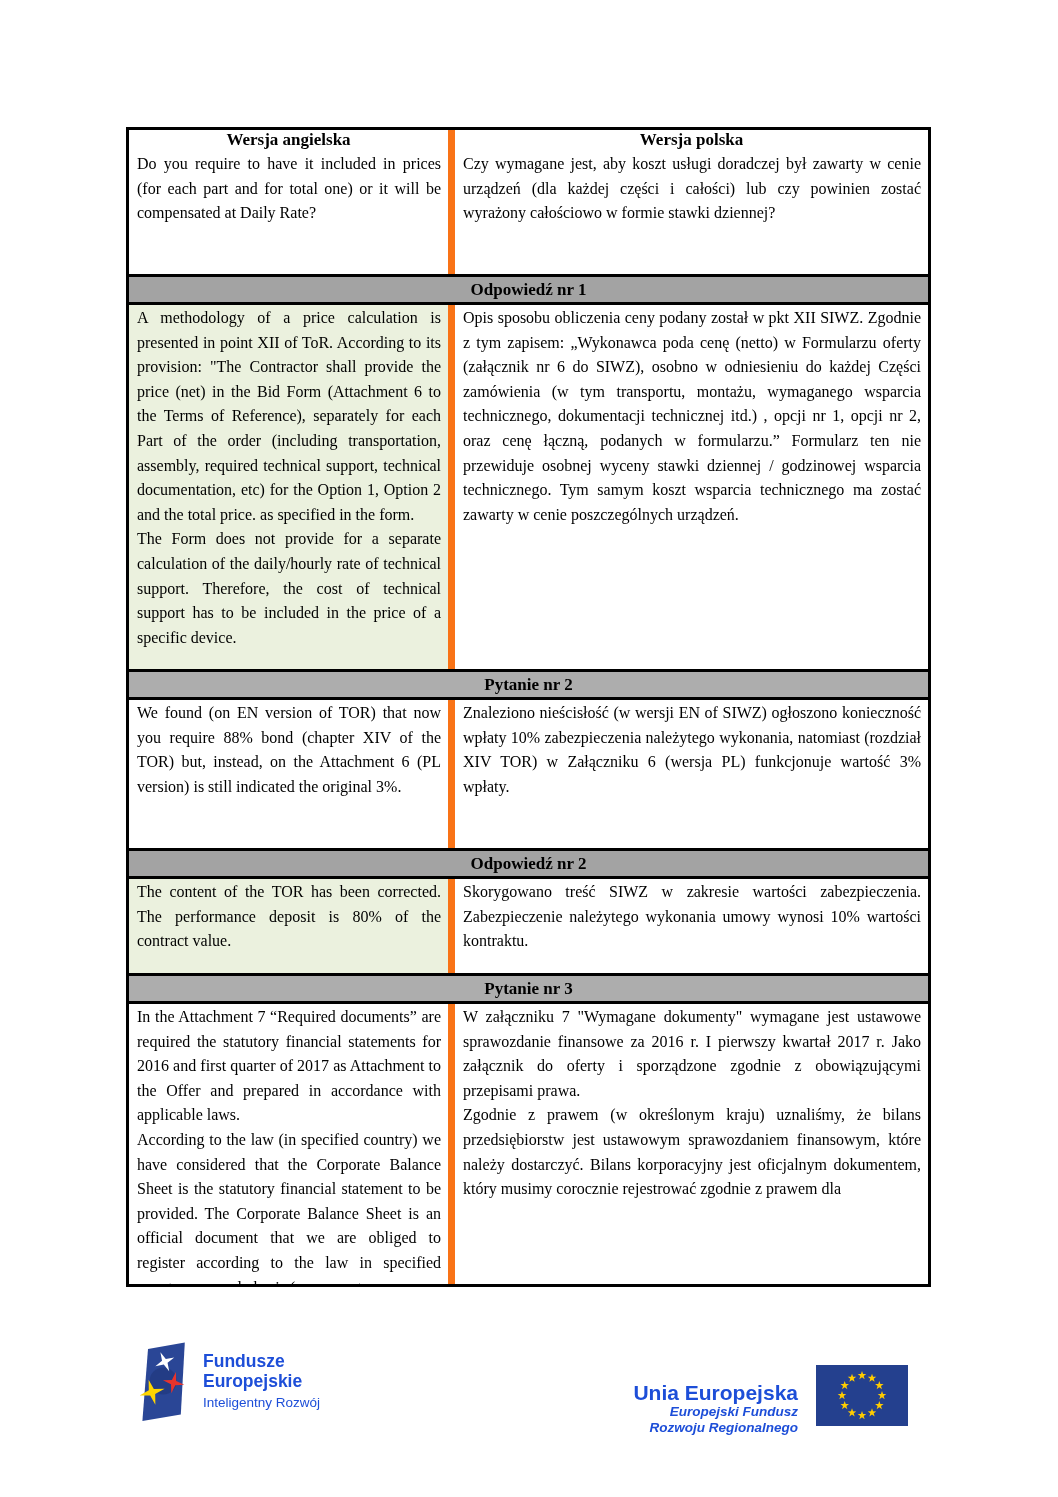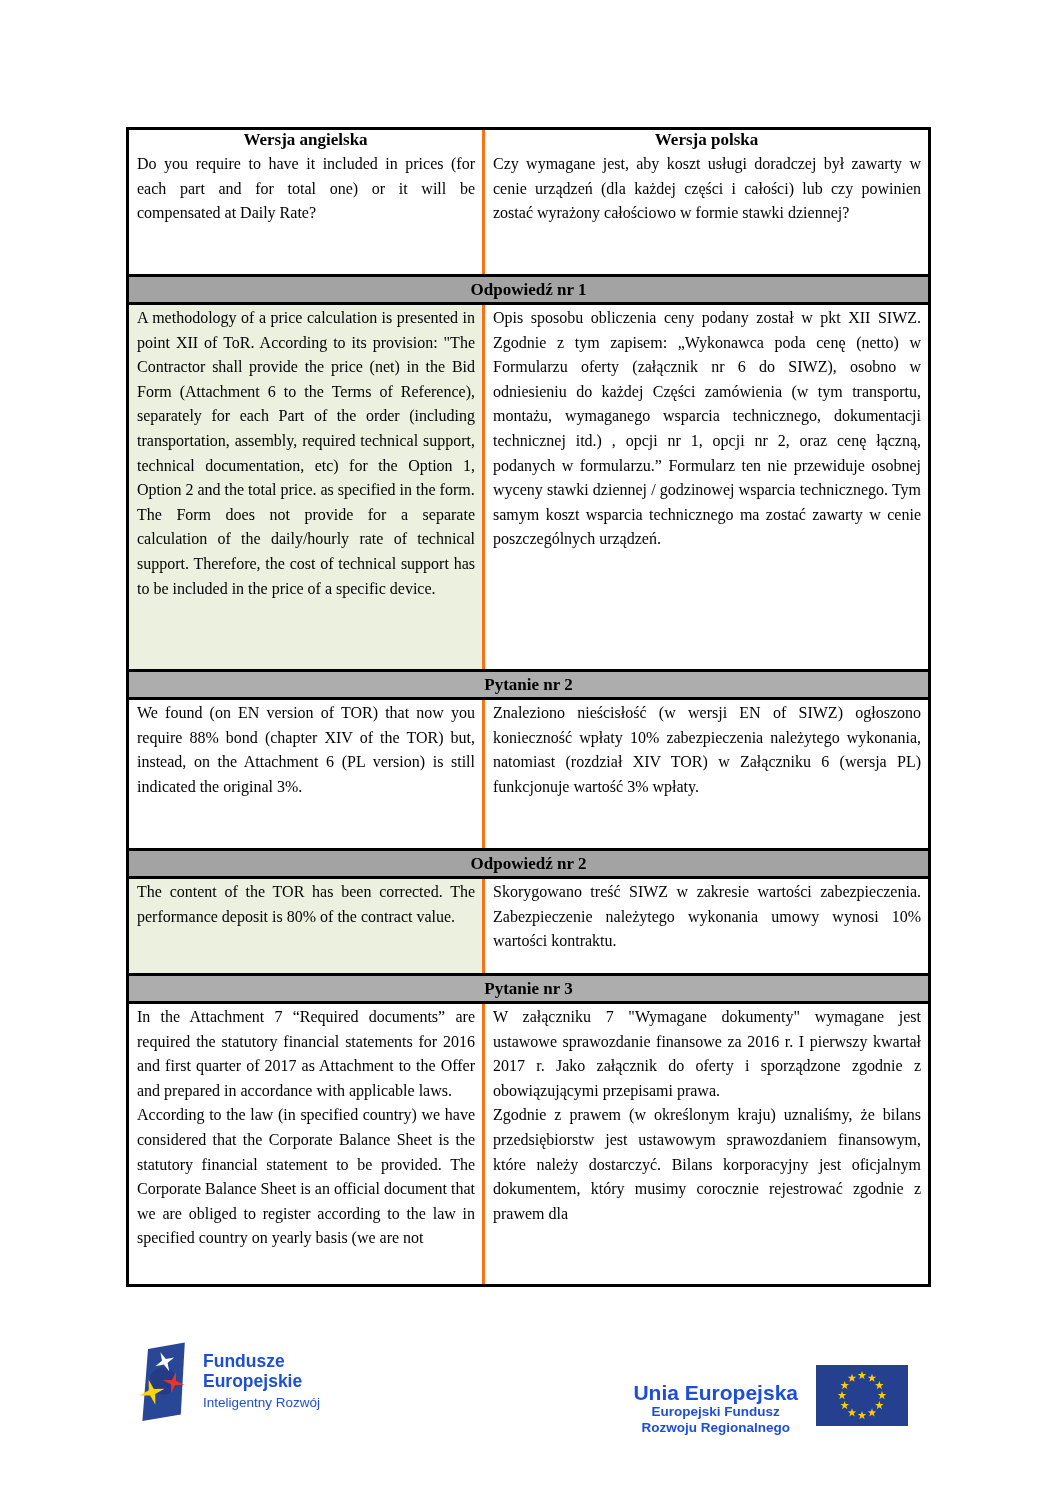--- a/index.html
+++ b/index.html
@@ -9,21 +9,21 @@
   }
   .qa-table{
     position:absolute;left:126px;top:127px;width:805px;
     border:3px solid #000;box-sizing:border-box;background:#fff;
   }
   .row{display:flex;align-items:stretch;}
   .cell{
     box-sizing:border-box;padding:1px 7px 3px 8px;
     font-size:16px;line-height:24.6px;text-align:justify;
   }
-  .cell.en{width:356px;border-right:3px solid #f97316;}
+  .cell.en{width:326px;border-right:7px solid #f97316;}
   .cell.pl{flex:1;}
   .cell p{margin:0;}
   .header-row .cell{
     height:21px;line-height:20px;text-align:center;font-weight:bold;
     font-size:17px;padding:0;
   }
   .band{
     border-top:3px solid #000;border-bottom:3px solid #000;
     text-align:center;font-weight:bold;font-size:17px;
     height:25px;line-height:25px;
@@ -38,23 +38,23 @@
   .row.q3{height:280px;overflow:hidden;}
   .footer{
     position:absolute;left:140px;top:1340px;width:768px;
     display:flex;justify-content:space-between;align-items:flex-start;
     font-family:"Liberation Sans", sans-serif;color:#1d4ed8;
   }
   .logo-left{display:flex;align-items:center;gap:15px;}
   .logo-left .txt .big{font-weight:bold;font-size:17.5px;line-height:19.5px;}
   .logo-left .txt .small{font-size:13.5px;line-height:15px;margin-top:4px;}
   .logo-right{display:flex;align-items:center;gap:18px;margin-top:16px;}
-  .logo-right .txt{text-align:center;margin-top:25px;}
+  .logo-right .txt{text-align:right;margin-top:25px;}
   .logo-right .txt .title{font-weight:bold;font-size:21px;line-height:23px;}
-  .logo-right .txt .sub{font-weight:bold;font-size:13.5px;line-height:15.5px;}
+  .logo-right .txt .sub{font-weight:bold;font-size:13.5px;line-height:15.5px;font-style:italic;}
   .logo-right .txt .sub:first-of-type{margin-top:3px;}
 </style>
 </head>
 <body>
 
 <div class="qa-table">
 
   <div class="row header-row">
     <div class="cell en">Wersja angielska</div>
     <div class="cell pl">Wersja polska</div>

